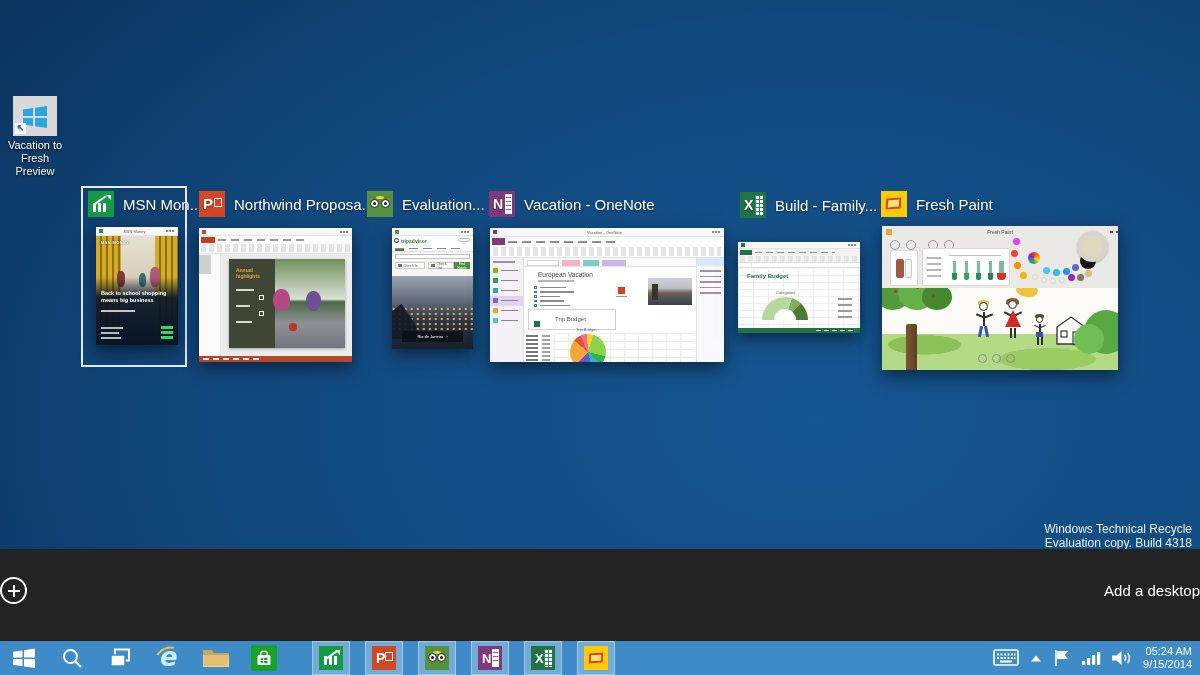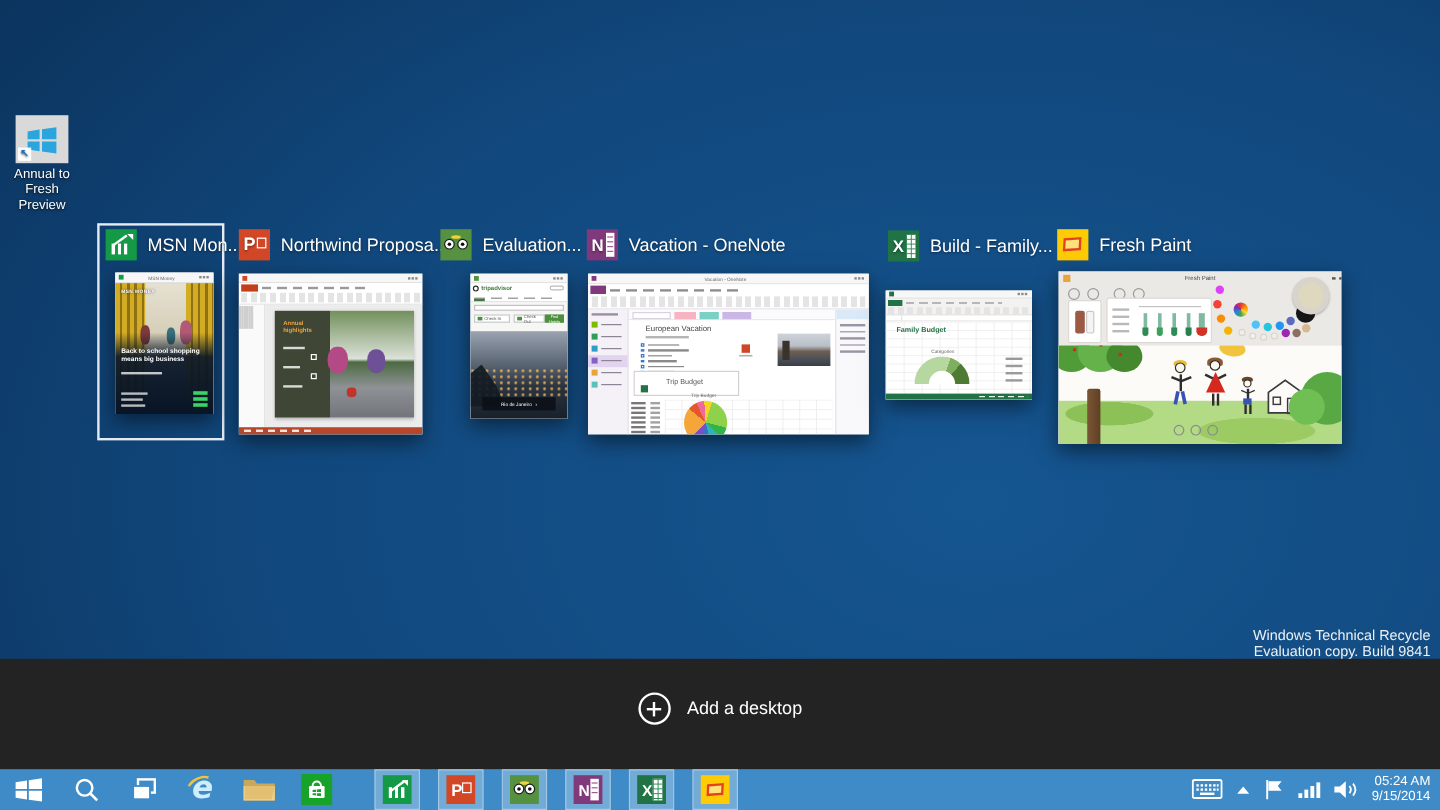--- a/index.html
+++ b/index.html
@@ -199,21 +199,21 @@
   .t-fp .sun{position:absolute;left:134px;top:-4px;width:22px;height:13px;border-radius:50%;background:#f0c43c;transform:rotate(8deg)}
   .t-fp .house{position:absolute;left:168px;top:26px}
   .t-fp .bush{position:absolute;border-radius:50%}
   .t-fp .fig{position:absolute}
   .t-fp .hd{position:absolute;border-radius:50%;border:1.4px solid #2e2e2e;background:#fbf7ee}
   .t-fp .hair{position:absolute;border-radius:50% 50% 20% 20%}
   .t-fp .ln{position:absolute;background:#2e2e2e}
   .t-fp .bc{position:absolute;width:9px;height:9px;border-radius:50%;border:1px solid #8a8a8a}
   
   .darkbar{position:absolute;left:0;top:549px;width:1200px;height:92px;background:#232323}
-  .add-desktop{position:absolute;left:0;right:0;top:28px;display:flex;align-items:center;justify-content:center;gap:14px;color:#fff;font-size:15px;cursor:default}
+  .add-desktop{position:absolute;left:0;right:0;top:28px;display:flex;align-items:center;justify-content:space-between;gap:14px;color:#fff;font-size:15px;cursor:default}
   .plus-circ{width:27px;height:27px;border:2px solid #fff;border-radius:50%;position:relative;flex:none}
   .plus-circ::before,.plus-circ::after{content:"";position:absolute;background:#fff}
   .plus-circ::before{left:5.5px;top:10.5px;width:12px;height:2px}
   .plus-circ::after{left:10.5px;top:5.5px;width:2px;height:12px}
   .watermark{position:absolute;right:8px;top:522px;text-align:right;color:rgba(255,255,255,.92);font-size:12px;line-height:14px}
   
   .taskbar{position:absolute;left:0;top:641px;width:1200px;height:34px;background:#3e8bc8;display:flex;align-items:stretch}
   .tb-btn{width:48px;display:flex;align-items:center;justify-content:center;flex:none}
   .tb-apps{position:absolute;left:312px;top:0;bottom:0;display:flex;gap:15px}
   .tb-app{width:38px;display:flex;align-items:center;justify-content:center;flex:none;
@@ -233,21 +233,21 @@
 
 
   <div class="dicon" style="left:2px;top:96px">
     <span class="welcome-sq">
       <svg width="28" height="26" viewBox="0 0 28 26">
         <path fill="#2aa5dd" d="M2 6.5 12 5v8H2zM14 4.7 26 3v10H14zM2 15h10v8L2 21.5zM14 15h12v10L14 23.2z"></path>
       </svg>
       <i class="shortcut">↖</i>
     </span>
     <span>
-      <span>Annual to</span><br>
+      <span>Vacation to</span><br>
       <span>Fresh Preview</span>
     </span>
   </div>
 
   <div class="sel-border"></div>
 
   <div class="card" style="left:88px;top:191px">
     <div class="card-title">
       <span class="tile msn">
           <b class="bars"></b>
@@ -673,21 +673,21 @@
         <span class="bush" style="right:14px;top:36px;width:30px;height:30px;background:#6fbf55"></span>
         <span class="bc" style="left:96px;top:66px"></span>
         <span class="bc" style="left:110px;top:66px"></span>
         <span class="bc" style="left:124px;top:66px"></span>
       </div>
     </div>
   </div>
 
   <div class="watermark">
     <div>Windows Technical Recycle</div>
-    <div>Evaluation copy. Build 9841</div>
+    <div>Evaluation copy. Build 4318</div>
   </div>
 
   <div class="darkbar">
     <div class="add-desktop">
       <span class="plus-circ"></span>
       <span>Add a desktop</span>
     </div>
   </div>
 
   <div class="taskbar">

